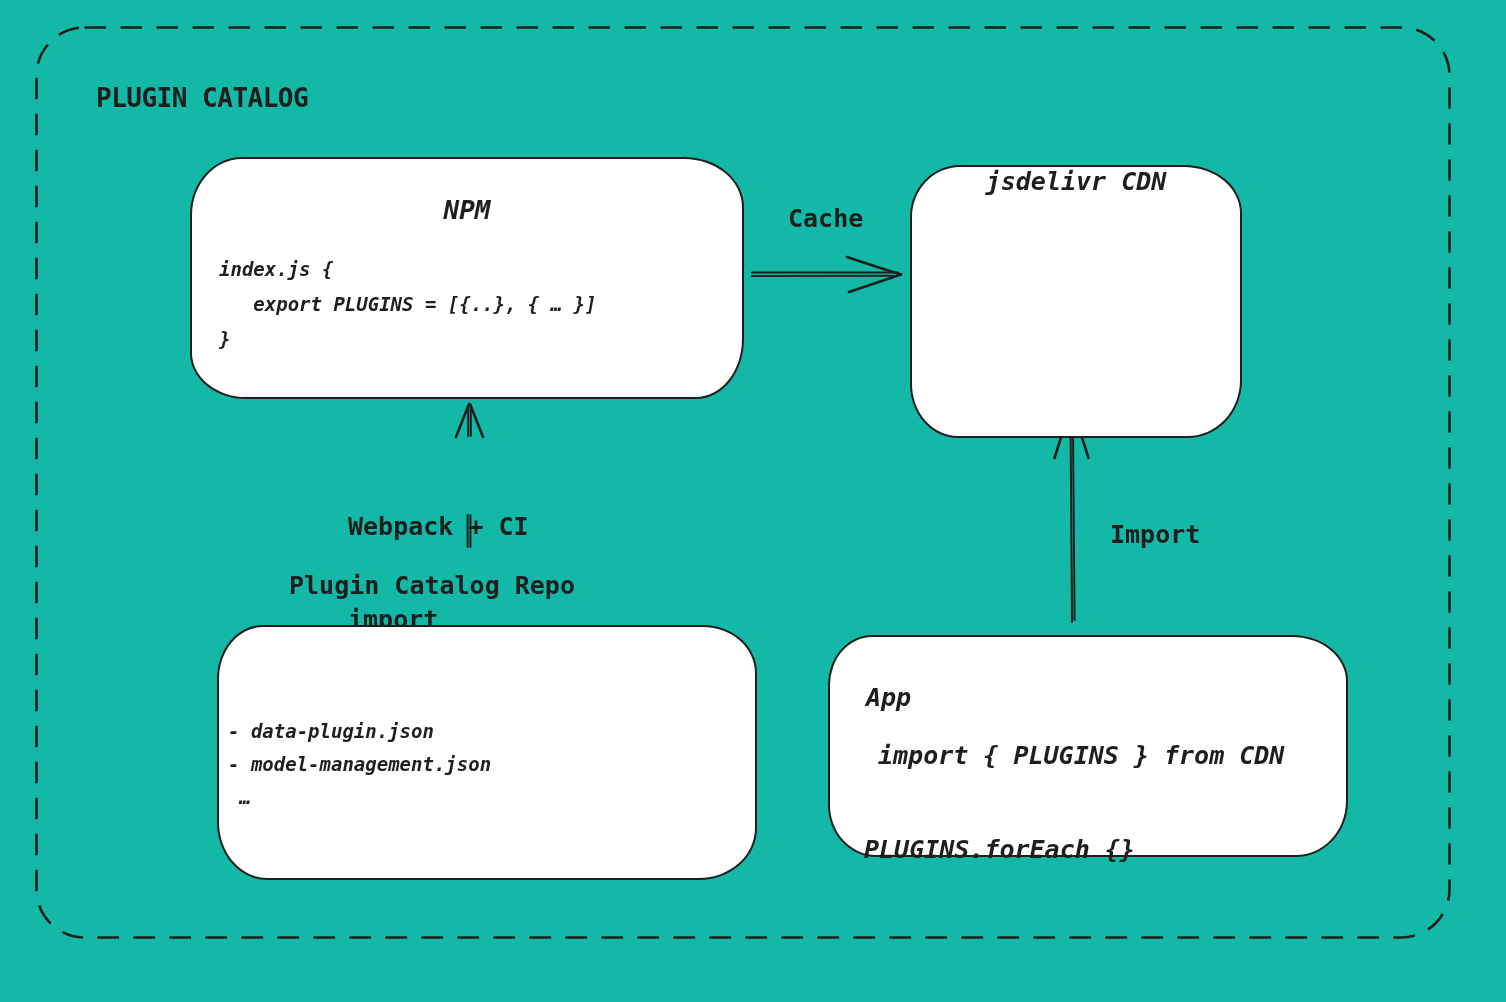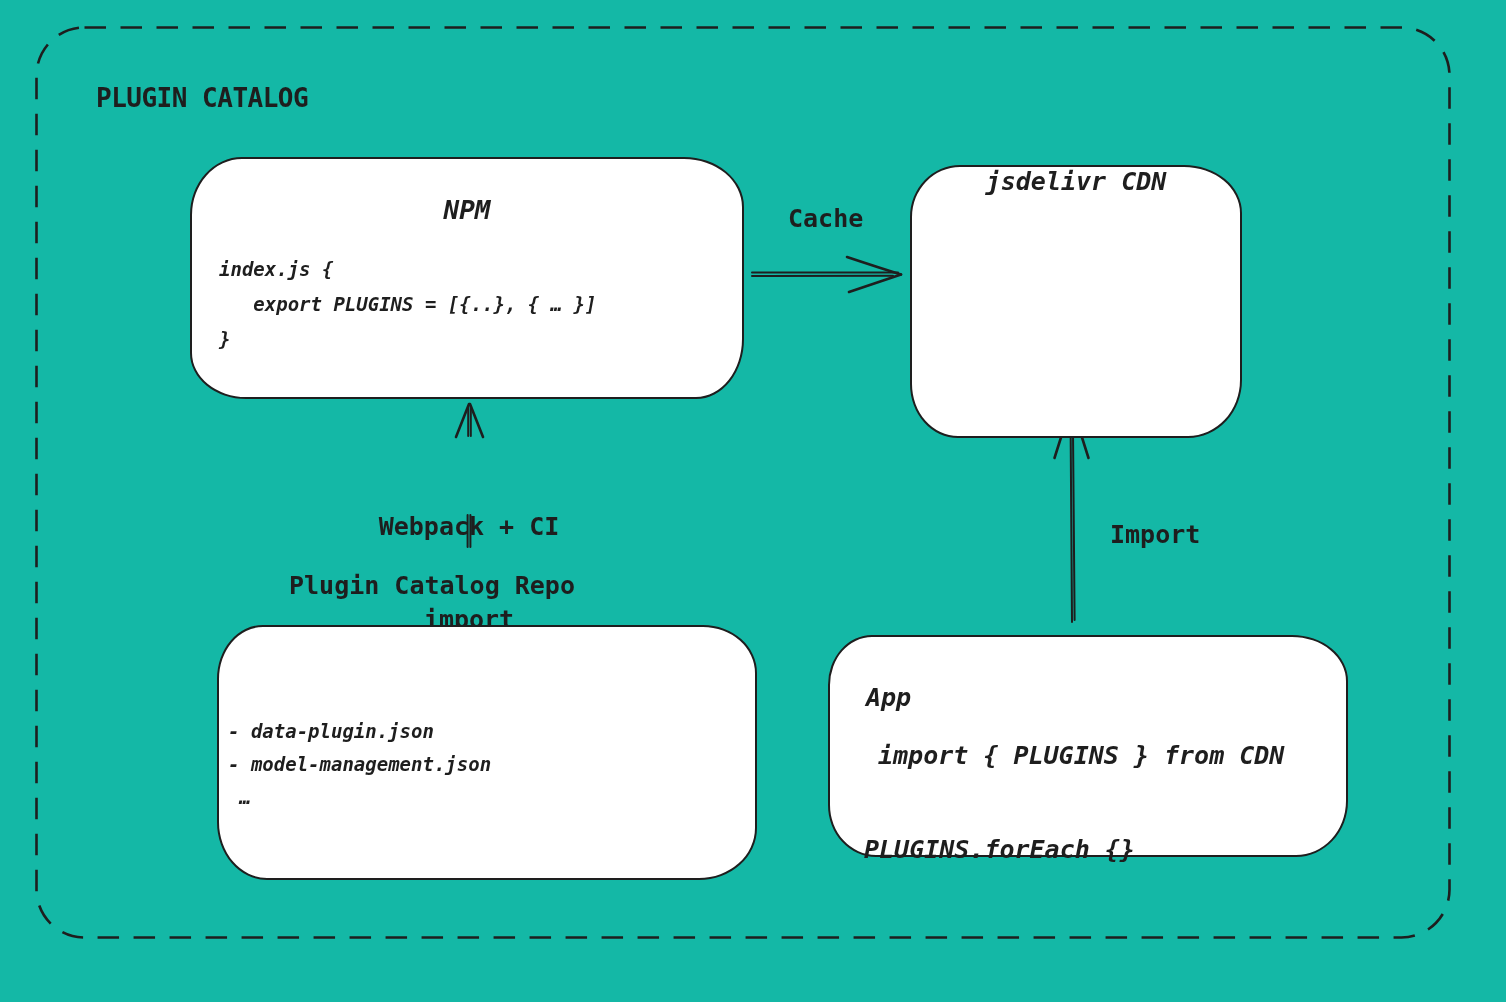--- a/index.html
+++ b/index.html
@@ -52,21 +52,21 @@
   }
   .diagram-title { left: 96px; top: 83px; font-size: 26px; letter-spacing: -0.5px; }
   .node-title-center { position: absolute; left: 0; right: 0; text-align: center;
                        font-size: 26px; font-weight: 600; white-space: pre; }
   .code-block { position: absolute; }
   .code-line { white-space: pre; font-size: 19px; font-weight: 600; }
   .npm-code { left: 27px; top: 93px; line-height: 35px; }
   .repo-files { left: 9px; top: 88px; line-height: 33px; }
   .cdn-label { font-size: 25px; font-weight: 600; white-space: pre; }
   .cache-label  { left: 788px; top: 203px; }
-  .build-label  { left: 348px; top: 449px; width: 242px; text-align: center; }
+  .build-label  { left: 348px; top: 449px; width: 242px; }
   .repo-heading { left: 289px; top: 570px; }
   .import-label { left: 1110px; top: 519px; }
   .app-title { position: absolute; left: 36px; top: 46px;  font-size: 25px; font-weight: 600; white-space: pre; }
   .app-line1 { position: absolute; left: 48px; top: 104px; font-size: 25px; font-weight: 600; white-space: pre; }
   .app-line2 { position: absolute; left: 34px; top: 166px; font-size: 25px; font-weight: 600; white-space: pre; margin-top: 32px; }
 </style>
 </head>
 <body>
 
 <div class="canvas">

